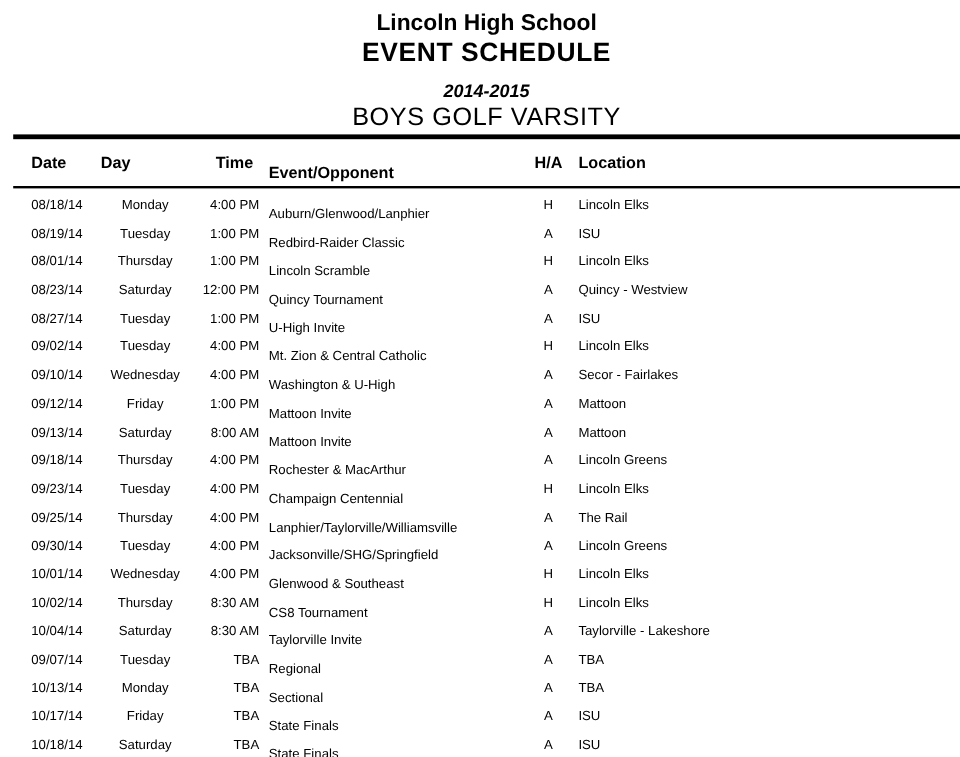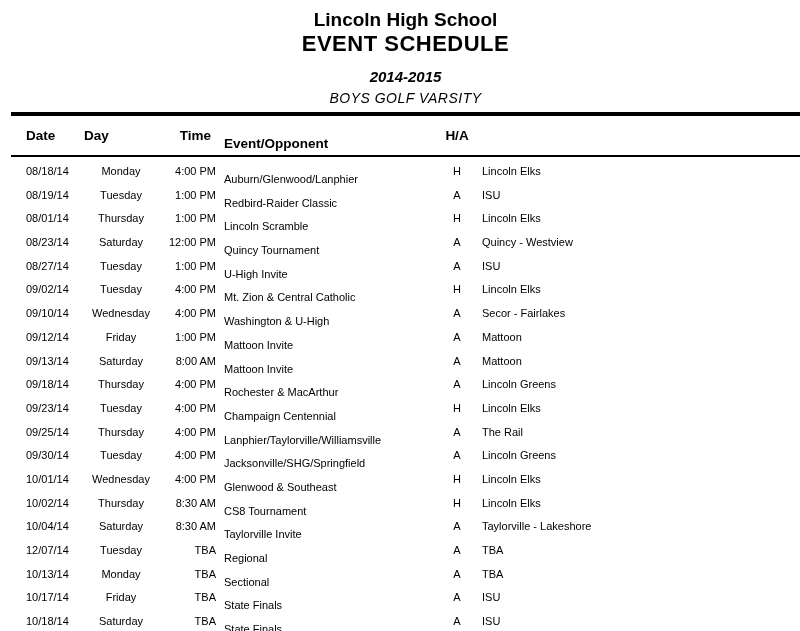--- a/index.html
+++ b/index.html
@@ -10,21 +10,21 @@
     font-family: "Liberation Sans", sans-serif;
     overflow: hidden;
   }
   .doc { margin-left: 11px; width: 789px; }
 
   
   .titles { text-align: center; padding-top: 8px; }
   .school   { font-size: 19px; font-weight: 700; line-height: 23px; }
   .doctitle { font-size: 22px; font-weight: 700; line-height: 25px; letter-spacing: 0.5px; }
   .season   { margin-top: 12px; font-size: 15px; font-weight: 700; font-style: italic; line-height: 18px; }
-  .team     { font-size: 14px; font-style: italic; line-height: 24px; letter-spacing: 0.5px; }
+  .team     { font-size: 21px; line-height: 24px; letter-spacing: 0.5px; }
 
   
   .rule-thick { height: 4px; background: #000; margin-top: 2px; }
   .rule-thin  { height: 2px; background: #000; }
 
   
   .grid-row {
     display: grid;
     grid-template-columns: 73px 74px 58px 216px 50px 1fr;
     align-items: center;
@@ -55,20 +55,21 @@
   </div>
 
   <div class="rule-thick"></div>
 
   <div class="grid-row thead-row">
     <div class="c-date">Date</div>
     <div class="c-day">Day</div>
     <div class="c-time">Time</div>
     <div class="c-event">Event/Opponent</div>
     <div class="c-ha">H/A</div>
+    <div class="c-loc">Location</div>
   </div>
 
   <div class="rule-thin"></div>
 
   <div id="rows">
   <div class="grid-row data-row">
     <div class="c-date">08/18/14</div>
     <div class="c-day">Monday</div>
     <div class="c-time">4:00 PM</div>
     <div class="c-event">Auburn/Glenwood/Lanphier</div>
@@ -205,21 +206,21 @@
   <div class="grid-row data-row">
     <div class="c-date">10/04/14</div>
     <div class="c-day">Saturday</div>
     <div class="c-time">8:30 AM</div>
     <div class="c-event">Taylorville Invite</div>
     <div class="c-ha">A</div>
     <div class="c-loc">Taylorville - Lakeshore</div>
   </div>
 
   <div class="grid-row data-row">
-    <div class="c-date">12/07/14</div>
+    <div class="c-date">09/07/14</div>
     <div class="c-day">Tuesday</div>
     <div class="c-time">TBA</div>
     <div class="c-event">Regional</div>
     <div class="c-ha">A</div>
     <div class="c-loc">TBA</div>
   </div>
 
   <div class="grid-row data-row">
     <div class="c-date">10/13/14</div>
     <div class="c-day">Monday</div>

